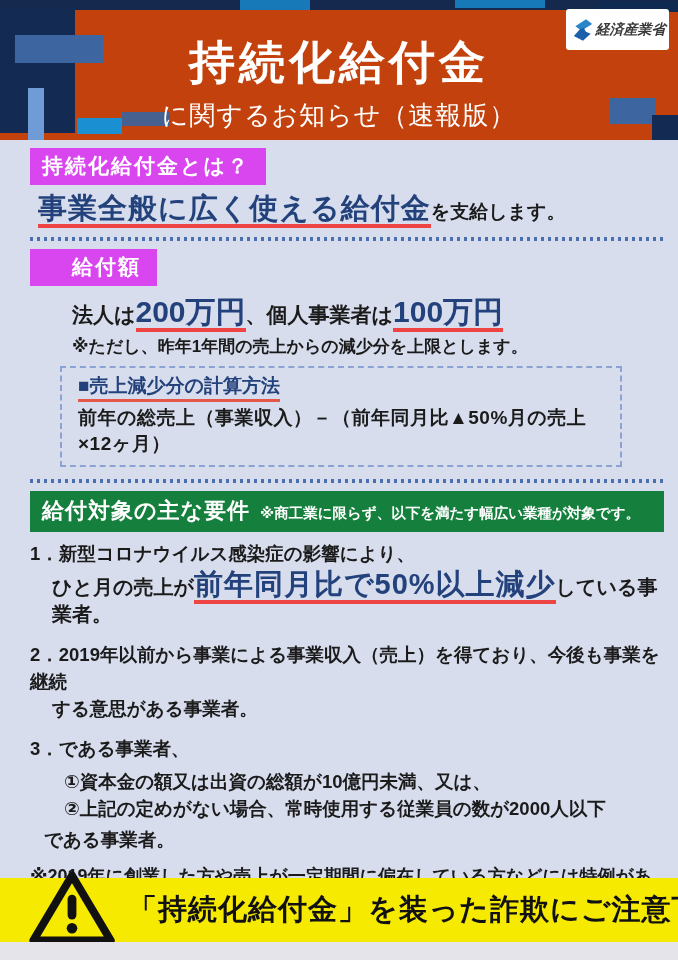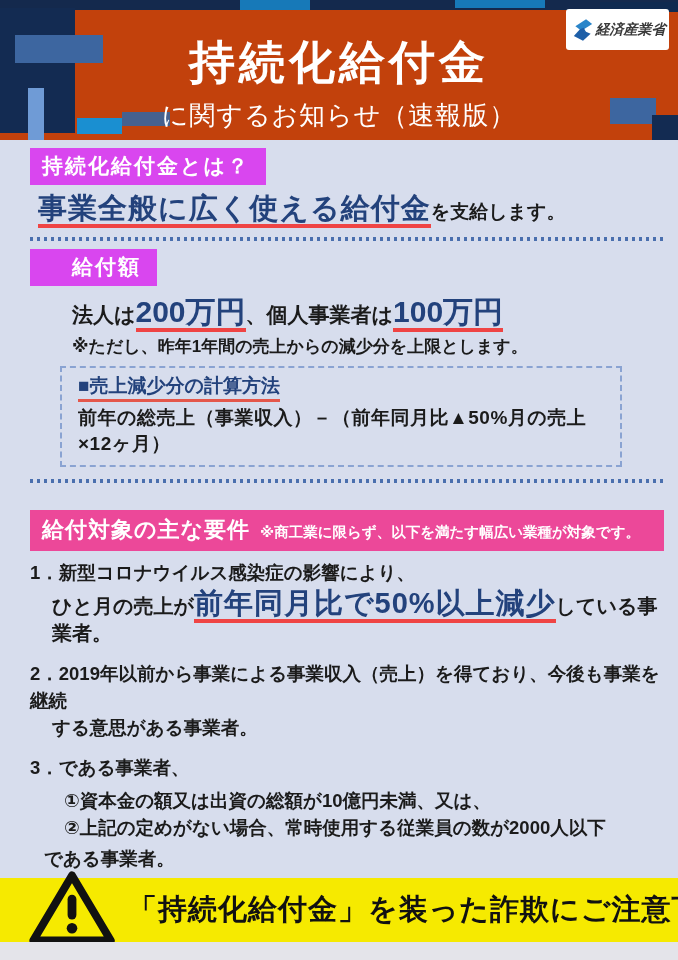--- a/index.html
+++ b/index.html
@@ -35,21 +35,21 @@
 
   .sec2 .badge { margin-top:8px;padding-left:42px; }
   .amount-line { margin:6px 0 0 42px; color:#1b1b1b; font-weight:bold; font-size:21px; }
   .amount-line .hl { font-size:30px; }
   .amount-note { margin:2px 0 0 42px; font-size:17px; font-weight:bold; color:#1b1b1b; }
   .calc-box { margin:8px 0 0 30px; width:562px; border:2px dashed #8aa3d2; padding:5px 12px 8px 16px; }
   .calc-title { display:inline-block; color:#23427c; font-weight:bold; font-size:19px; border-bottom:3px solid #e4574b; }
   .calc-formula { margin-top:3px; color:#1b1b1b; font-weight:bold; font-size:19px; letter-spacing:0.5px; }
   .sec2 .sep { margin-top:12px; }
 
-  .req-bar { margin-top:27px; background:#ec4899; color:#fff; padding:5px 8px 6px 12px;
+  .req-bar { margin-top:8px; background:#15803d; color:#fff; padding:5px 8px 6px 12px;
              display:flex; align-items:baseline; gap:10px; }
   .req-bar .t1 { font-weight:bold; font-size:22px; letter-spacing:1px; white-space:nowrap; }
   .req-bar .t2 { font-weight:bold; font-size:14.5px; white-space:nowrap; }
   .req-item { margin-top:8px; color:#1b1b1b; font-weight:bold; font-size:18.5px; line-height:27px; }
   .req-item .cont { padding-left:22px; }
   .req-hl-line { padding-left:22px; margin:4px 0 2px 0; font-size:20px; }
   .req-hl-line .hl { font-size:29px; letter-spacing:1px; }
   .req-sub { padding-left:34px; }
   .req-end { padding-left:14px; }
   .req-notes { margin-top:10px; }

